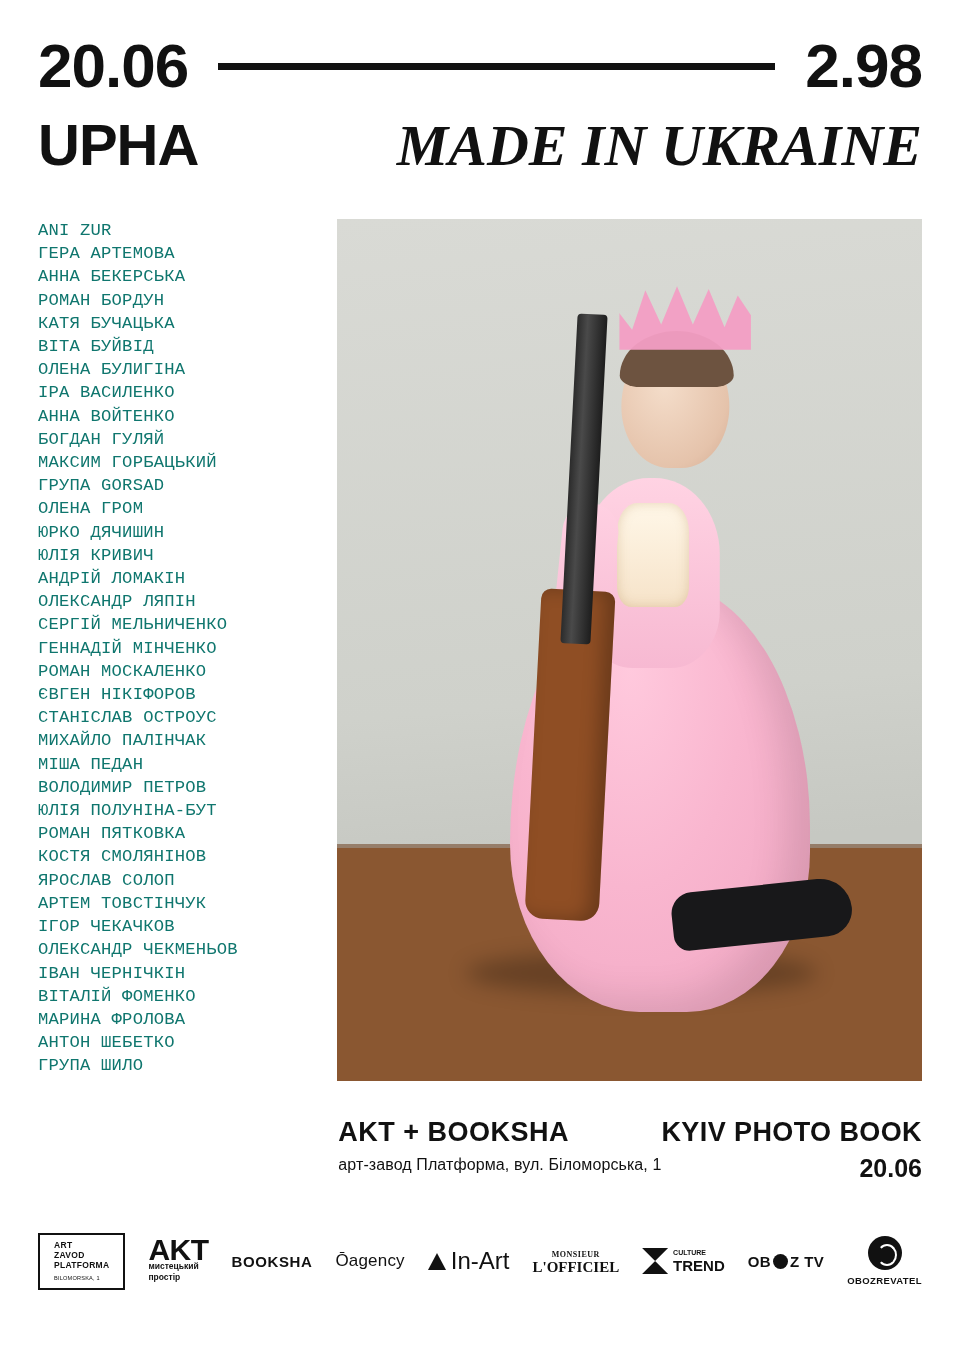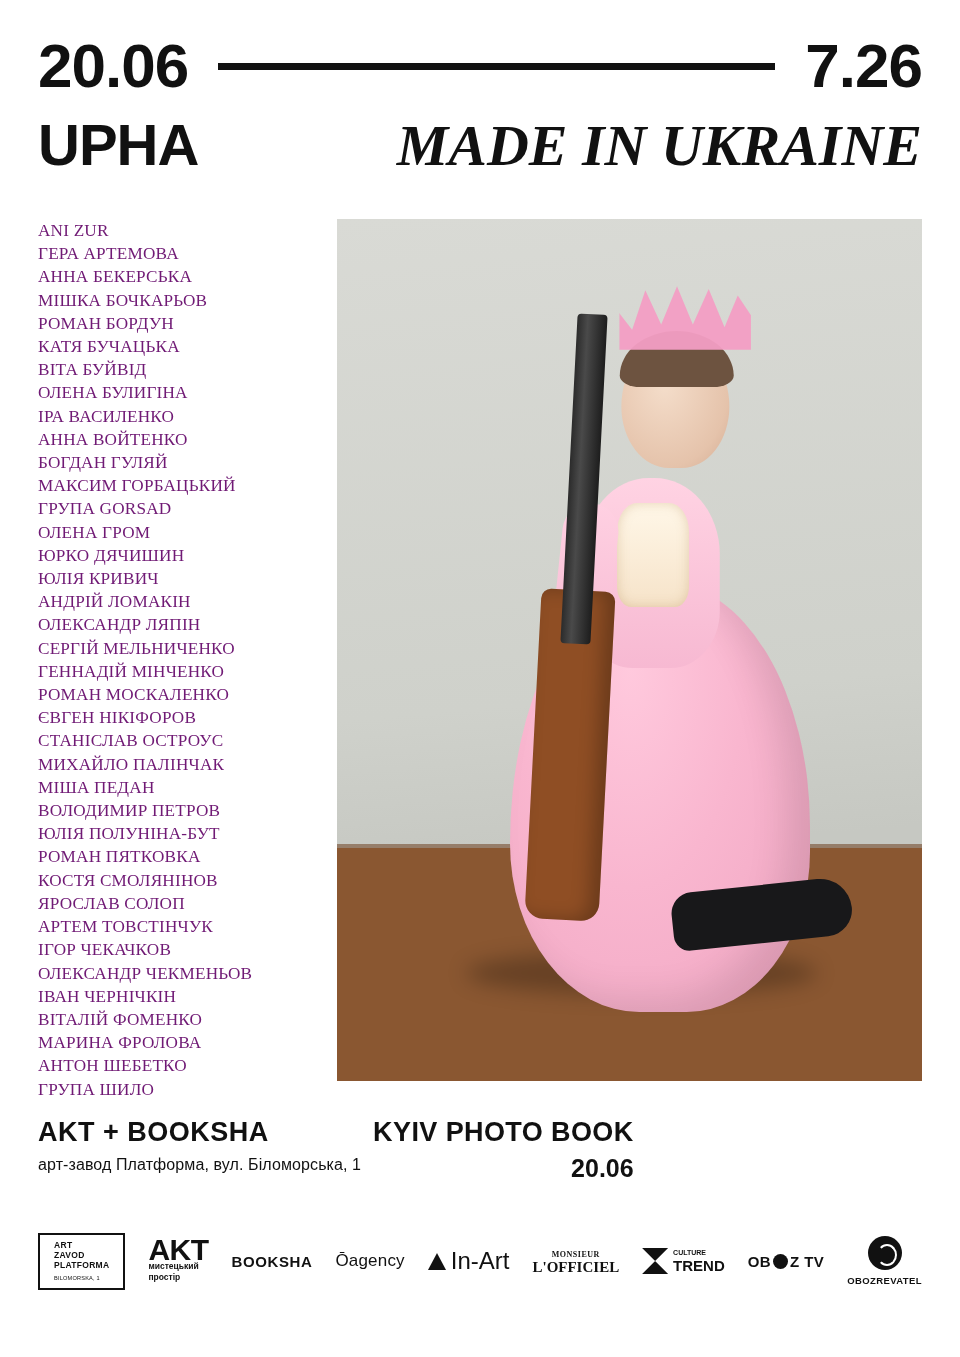--- a/index.html
+++ b/index.html
@@ -77,25 +77,25 @@
     display: flex;
     margin-top: 44px;
     height: 862px;
   }
   .names {
     width: 262px;
     flex: 0 0 262px;
     padding-top: 0px;
   }
   .name {
-    font-family: Liberation Serif, serif;
+    font-family: Liberation Mono, monospace;
     font-size: 17.2px;
     letter-spacing: 0.2px;
     line-height: 23.2px;
-    color: #701a75;
+    color: #0f766e;
     white-space: nowrap;
   }
 
   .photo-wrap {
     flex: 1;
     margin-left: 37px;
     position: relative;
     overflow: hidden;
     background: #cfcfcf;
   }
@@ -241,37 +241,36 @@
     width: 60%;
     height: 44px;
     background: rgba(0,0,0,.25);
     filter: blur(10px);
     border-radius: 50%;
   }
 
   
   .footer-row {
     display: flex;
-    justify-content: flex-start;
+    justify-content: flex-end;
     align-items: flex-start;
     margin-top: 36px;
   }
   .venue-title {
     font-weight: bold;
     font-size: 27px;
     letter-spacing: .5px;
   }
   .venue-addr {
     font-size: 16px;
     margin-top: 8px;
     letter-spacing: .1px;
   }
   .event-right {
     text-align: right;
-    margin-left: 12px;
   }
   .event-title {
     font-weight: bold;
     font-size: 27px;
     letter-spacing: .4px;
   }
   .event-date {
     font-weight: bold;
     font-size: 25px;
     margin-top: 6px;
@@ -402,35 +401,34 @@
   }
 </style>
 </head>
 <body>
 
 <div class="poster">
 
   <div class="date-row">
     <div class="date">20.06</div>
     <div class="date-rule"></div>
-    <div class="date">7.26</div>
+    <div class="date">2.98</div>
   </div>
 
   <div class="title-row">
     <div class="title-main">UPHA</div>
     <div class="title-sub">MADE IN UKRAINE</div>
   </div>
 
   <div class="body-row">
 
     <div class="names">
       <div class="name">ANI ZUR</div>
       <div class="name">ГЕРА АРТЕМОВА</div>
       <div class="name">АННА БЕКЕРСЬКА</div>
-      <div class="name">МІШКА БОЧКАРЬОВ</div>
       <div class="name">РОМАН БОРДУН</div>
       <div class="name">КАТЯ БУЧАЦЬКА</div>
       <div class="name">ВІТА БУЙВІД</div>
       <div class="name">ОЛЕНА БУЛИГІНА</div>
       <div class="name">ІРА ВАСИЛЕНКО</div>
       <div class="name">АННА ВОЙТЕНКО</div>
       <div class="name">БОГДАН ГУЛЯЙ</div>
       <div class="name">МАКСИМ ГОРБАЦЬКИЙ</div>
       <div class="name">ГРУПА GORSAD</div>
       <div class="name">ОЛЕНА ГРОМ</div>

